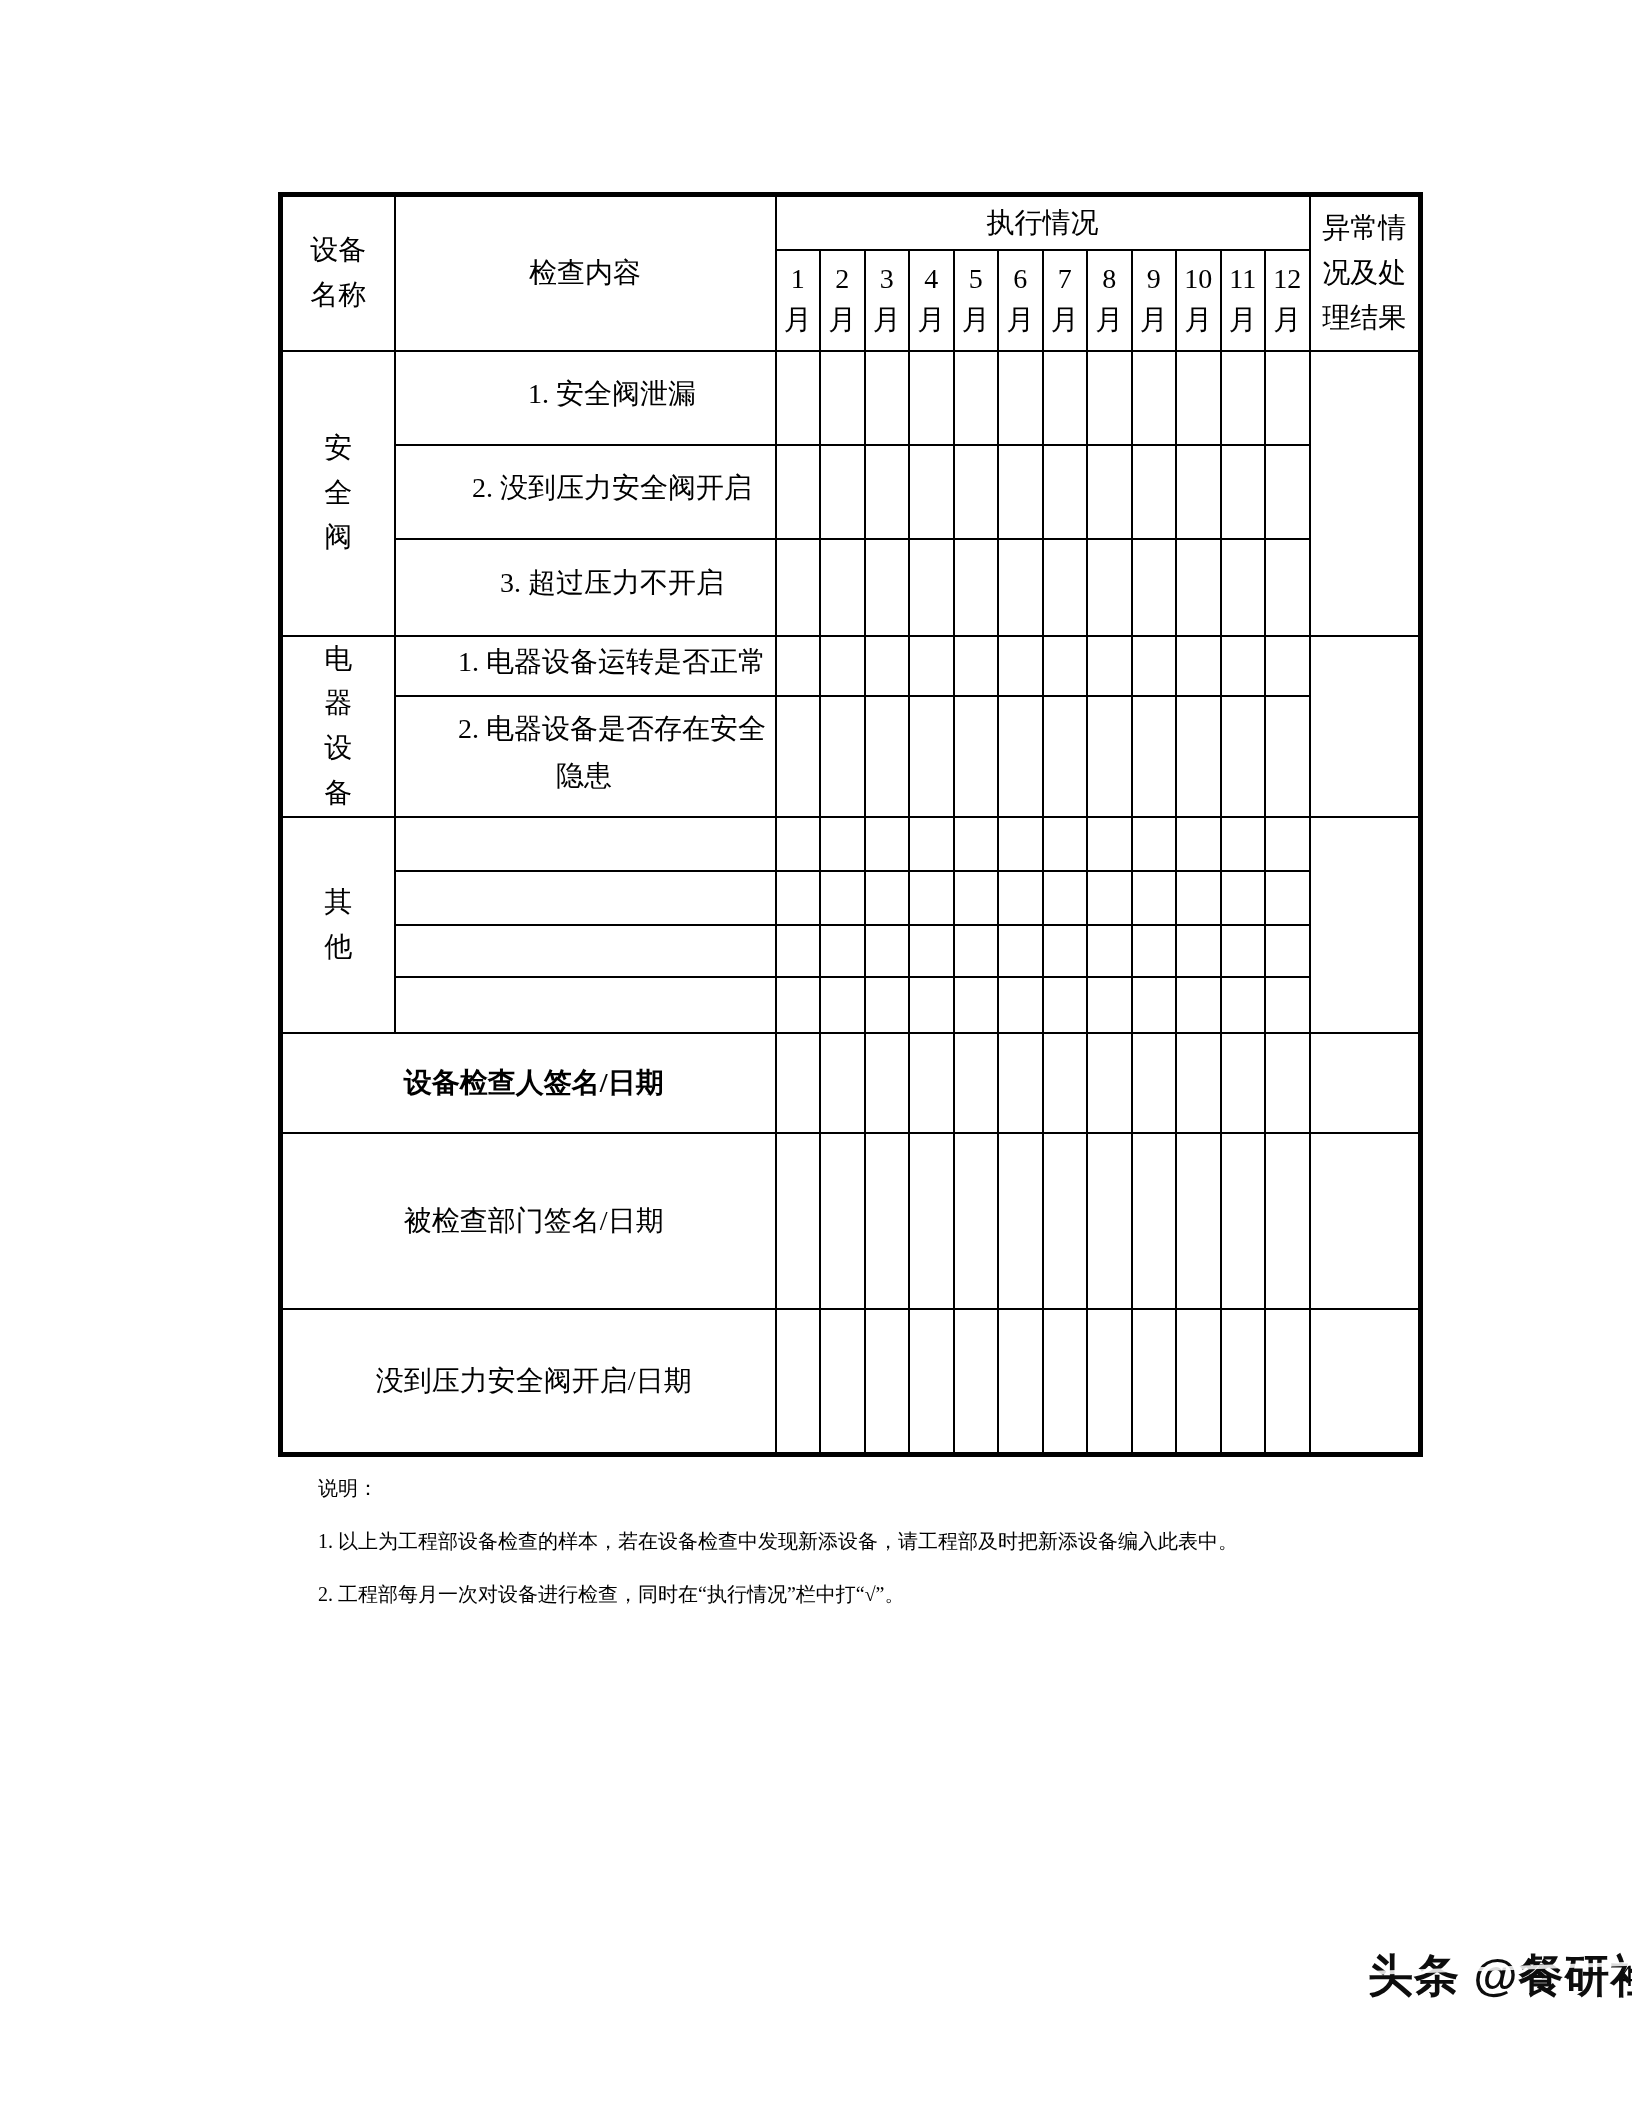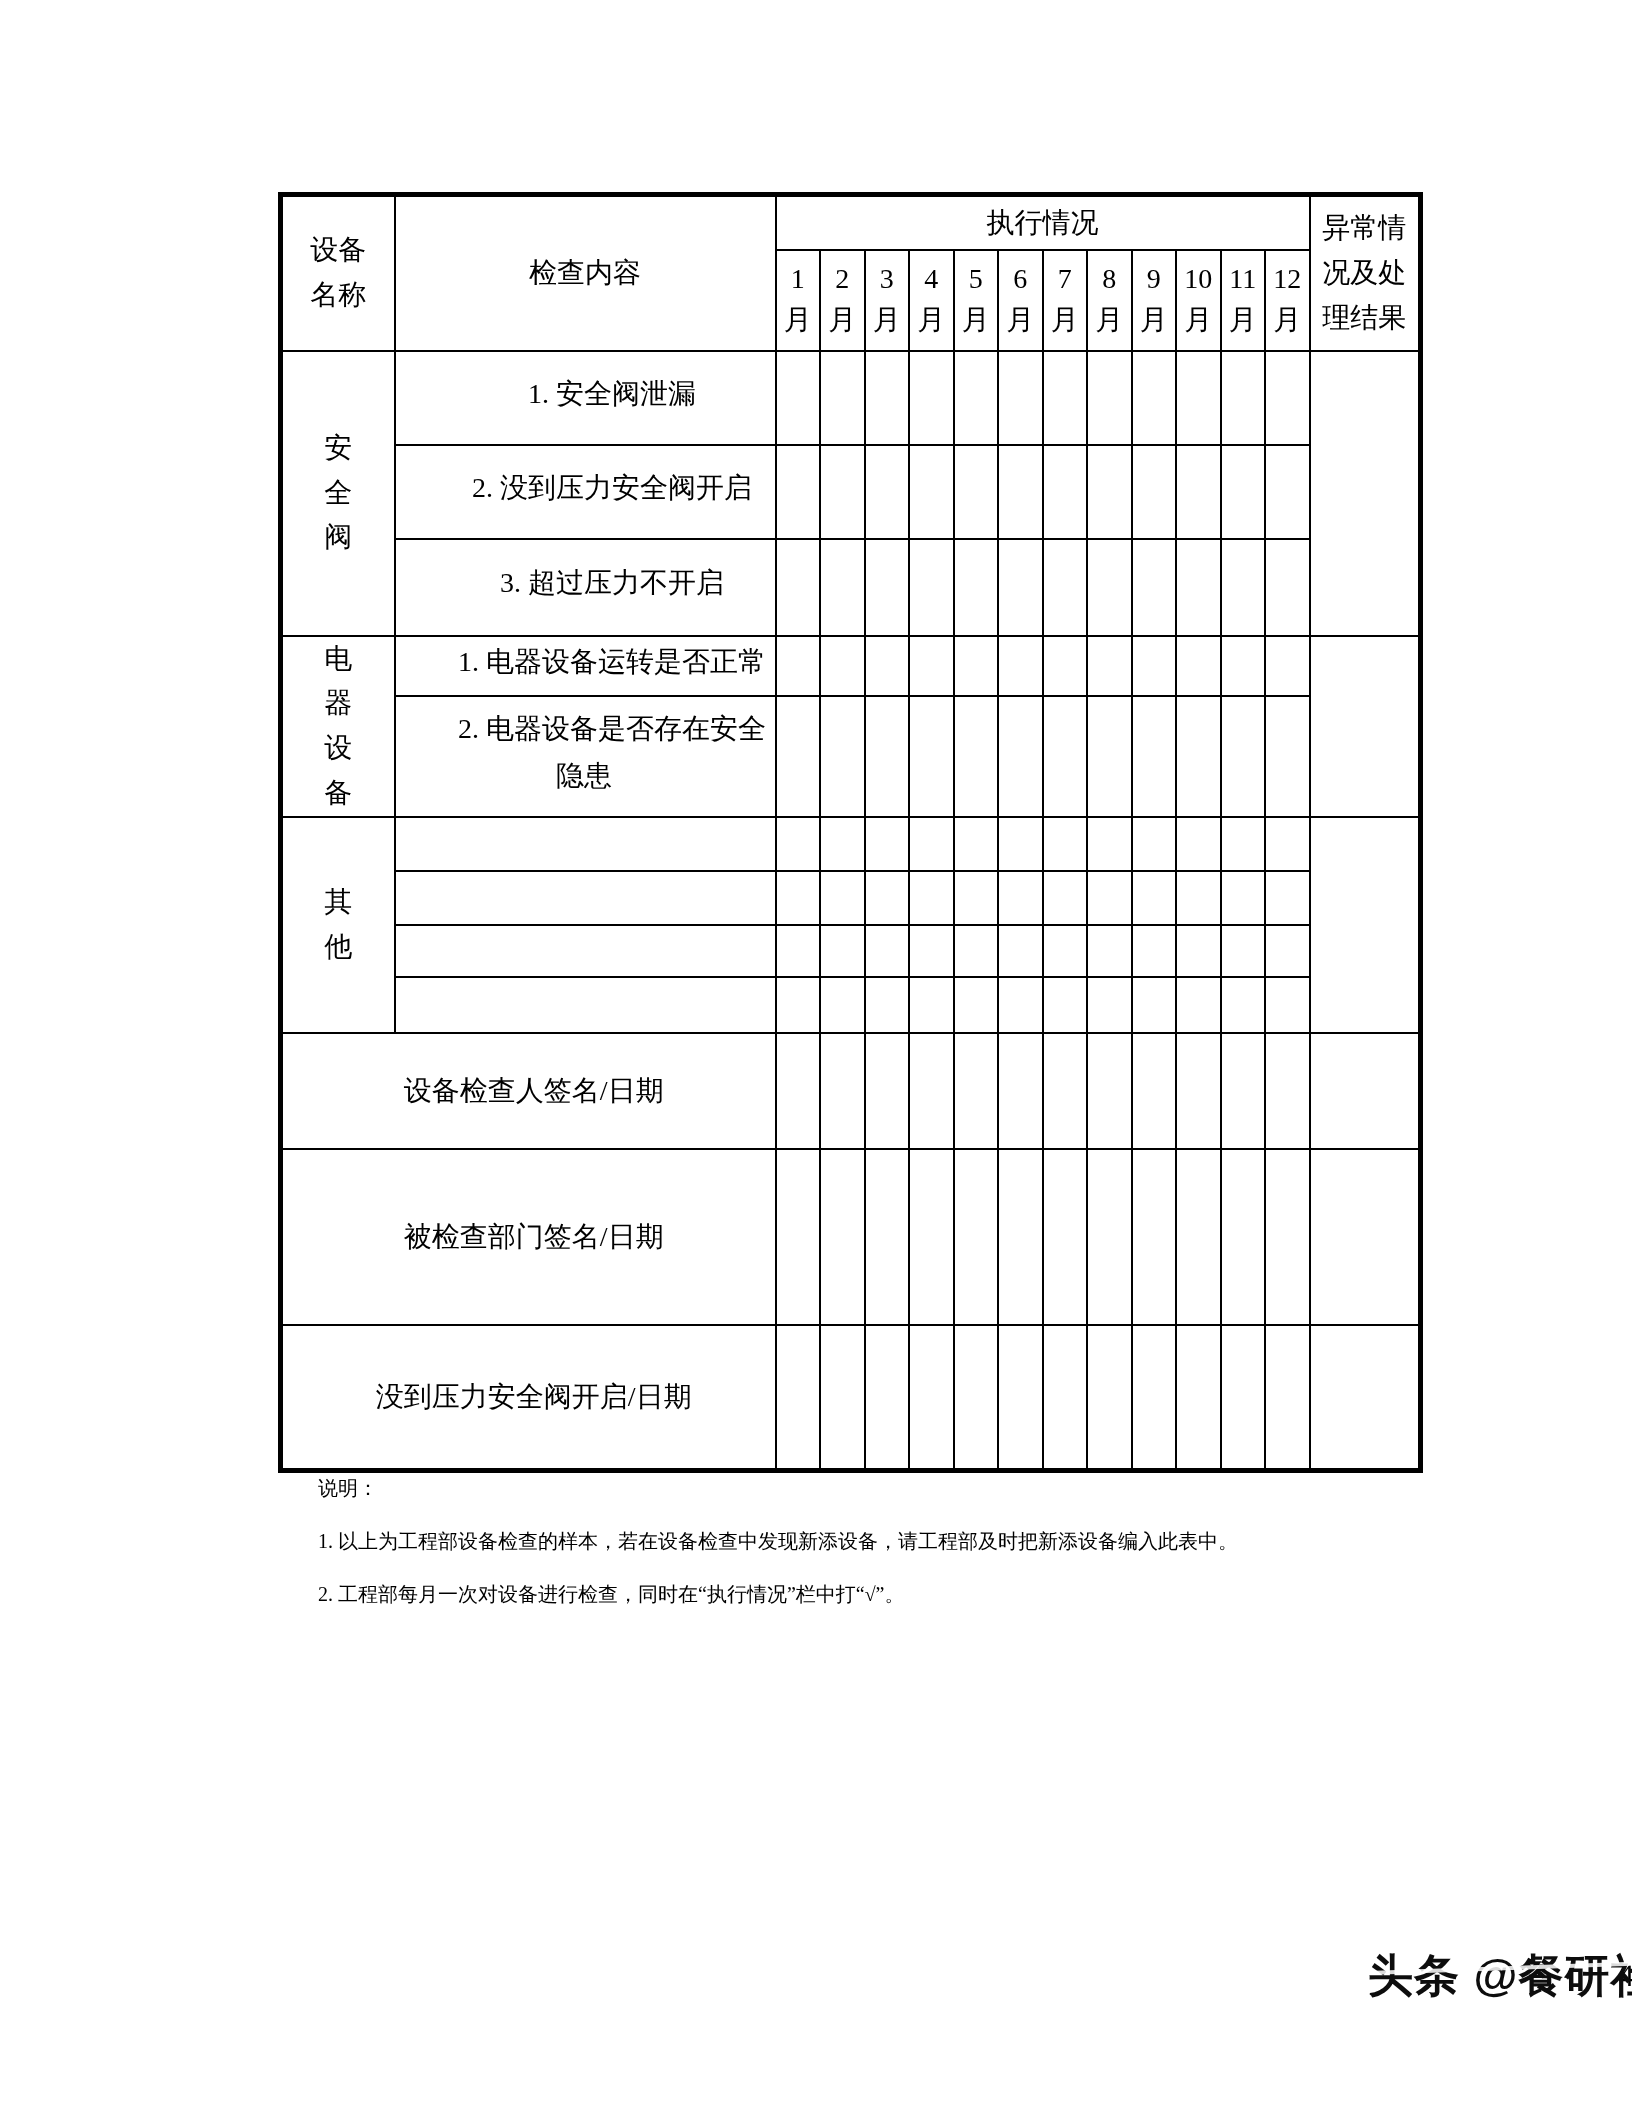--- a/index.html
+++ b/index.html
@@ -41,21 +41,21 @@
   tr.h1 { height: 55px; }
   tr.h2 { height: 101px; }
   tr.r-sv1 { height: 94px; }
   tr.r-sv2 { height: 94px; }
   tr.r-sv3 { height: 97px; }
   tr.r-ee1 { height: 55px; }
   tr.r-ee2 { height: 116px; }
   tr.r-ot  { height: 54px; }
   tr.r-ot3 { height: 52px; }
   tr.r-ot4 { height: 56px; }
-  tr.r-sig1 { height: 116px; }
+  tr.r-sig1 { height: 100px; font-weight: bold; }
   tr.r-sig2 { height: 176px; }
   tr.r-sig3 { height: 146px; }
 
   td.stack { white-space: pre-line; line-height: 1.6; font-size: 29px; }
   td.mh { white-space: pre-line; line-height: 1.45; font-size: 28px; }
   td.head { font-size: 29px; }
   td.item {
     text-align: left;
     padding: 0 6px 8px 4px;
     text-indent: 2em;

